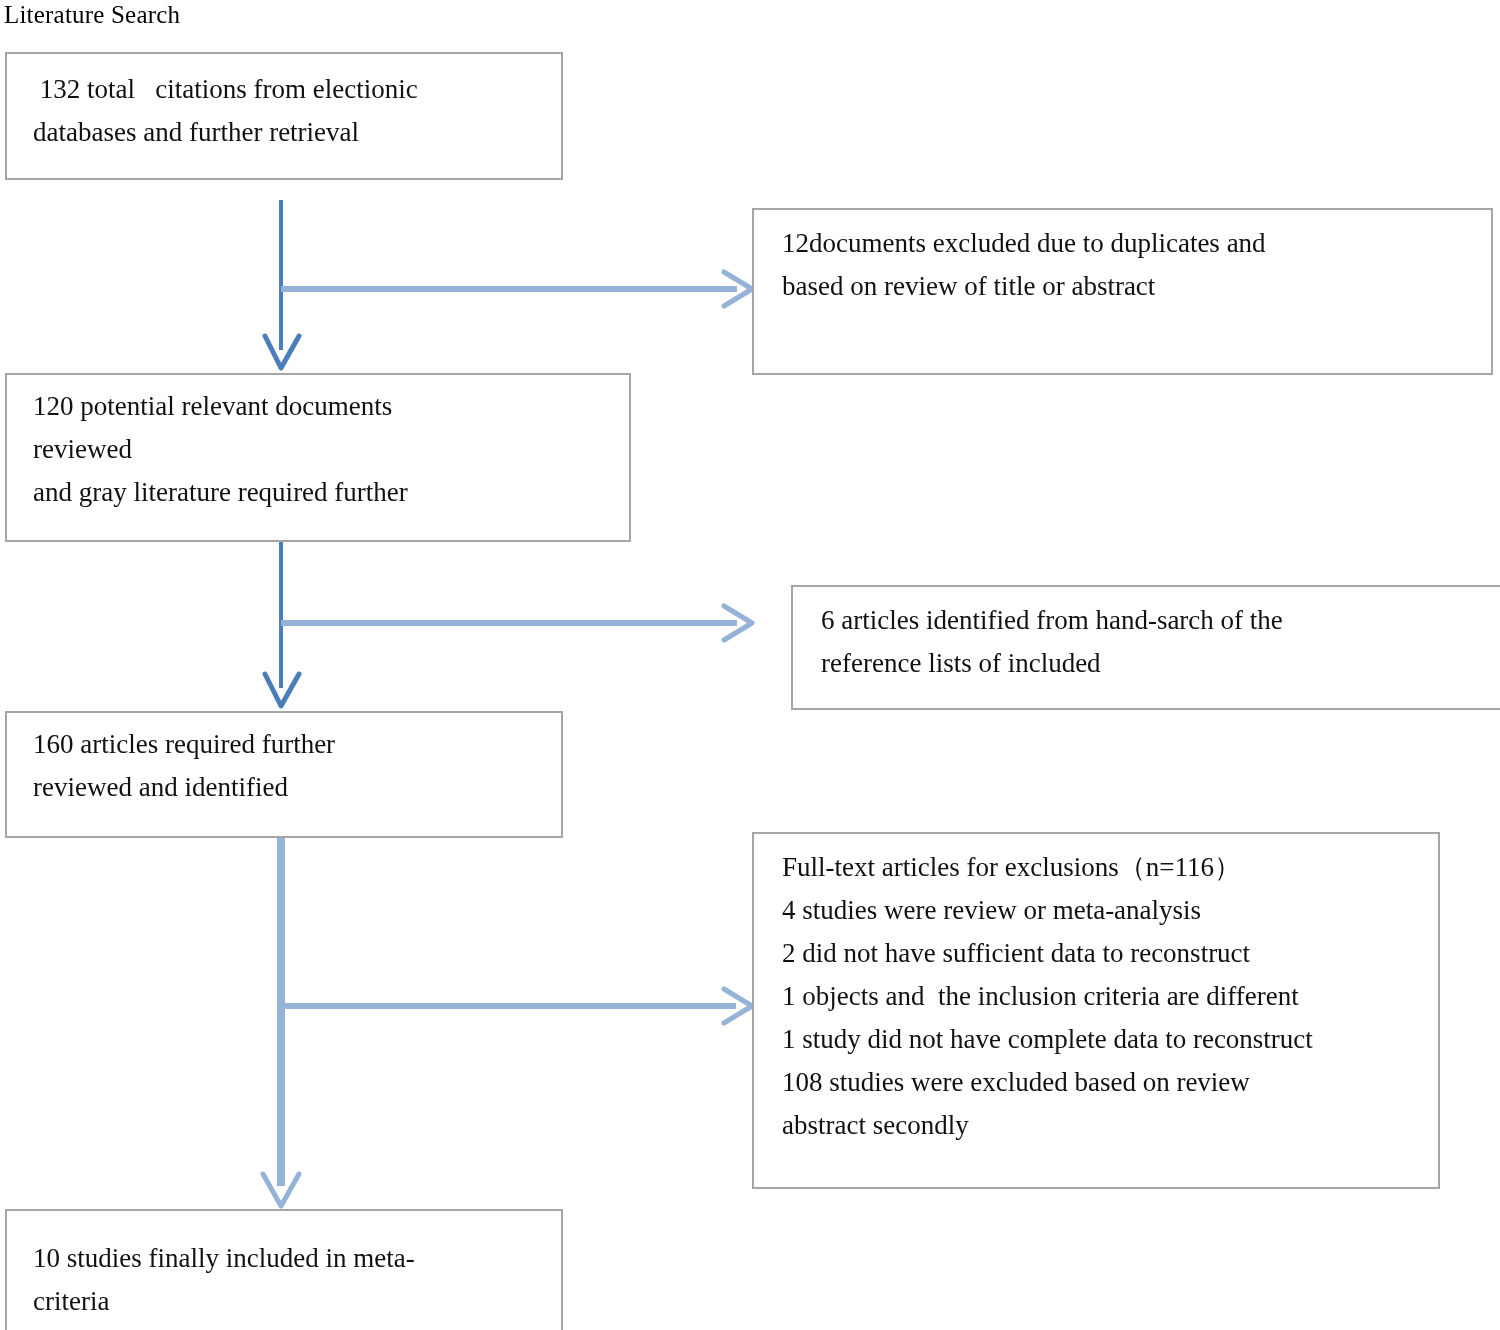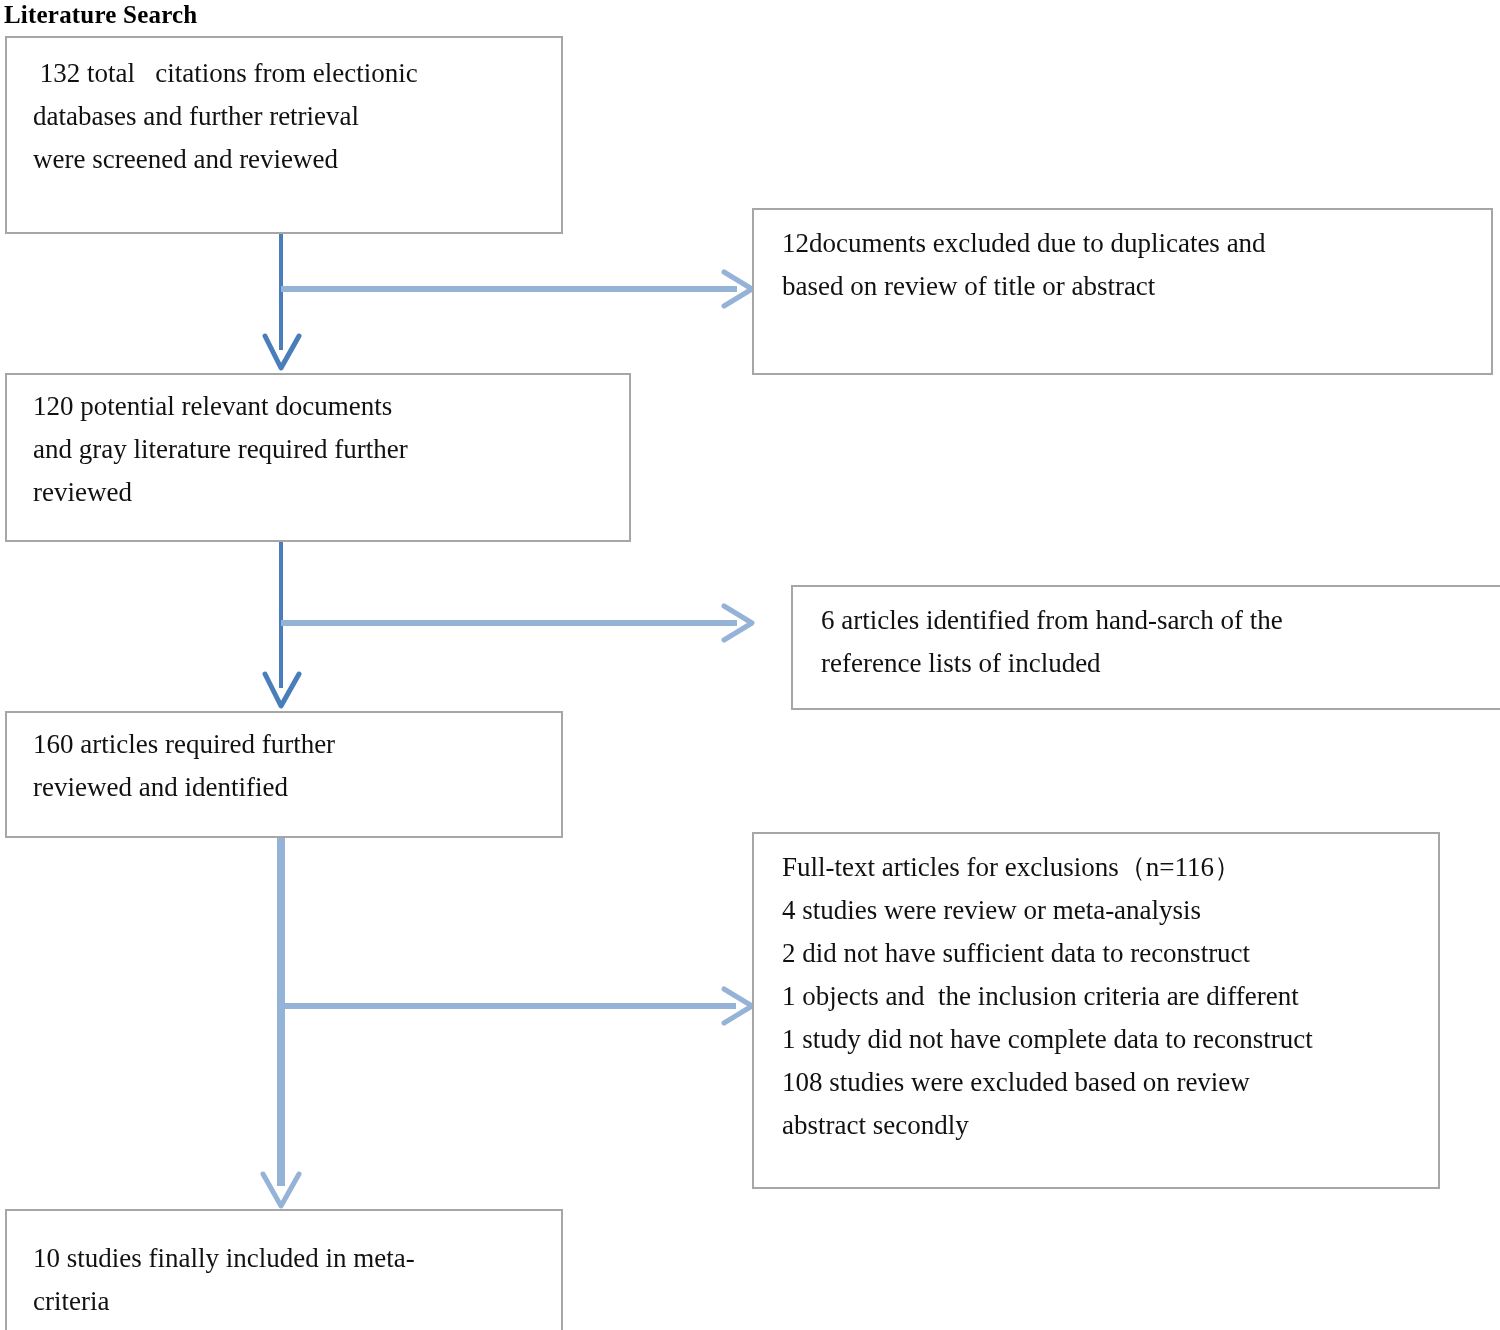--- a/index.html
+++ b/index.html
@@ -14,21 +14,21 @@
     background: #ffffff;
     overflow: hidden;
     font-family: "Liberation Serif", "DejaVu Serif", serif;
     color: #000000;
   }
   .flow-title {
     position: absolute;
     left: 4px;
     top: 0px;
     font-family: "Liberation Serif", "DejaVu Serif", serif;
-    font-weight: bold;
+    font-weight: normal;
     font-size: 25px;
     line-height: 30px;
     letter-spacing: 0.2px;
     white-space: nowrap;
   }
   .node {
     position: absolute;
     box-sizing: border-box;
     border: 2px solid #a6a6a6;
     background: #ffffff;
@@ -43,21 +43,21 @@
     line-height: 43px;
     color: #111111;
     white-space: pre-wrap;
   }
   .node-text .line {
     display: block;
     white-space: pre;
   }
 
   
-  #node-citations       { left: 5px;   top: 36px;   width: 558px; height: 198px; }
+  #node-citations       { left: 5px;   top: 52px;   width: 558px; height: 128px; }
   #node-citations .node-text      { padding: 14px 8px 0 26px; }
 
   #node-duplicates      { left: 752px; top: 208px;  width: 741px; height: 167px; }
   #node-duplicates .node-text     { padding: 12px 8px 0 28px; }
 
   #node-potential       { left: 5px;   top: 373px;  width: 626px; height: 169px; }
   #node-potential .node-text      { padding: 10px 8px 0 26px; }
 
   #node-handsearch      { left: 752px; top: 585px;  width: 741px; height: 125px; margin-left: 39px; }
   #node-handsearch .node-text     { padding: 12px 8px 0 28px; }
@@ -117,29 +117,29 @@
   <svg class="arrow-svg" style="left:257px; top:1168px; width:48px; height:44px;" viewBox="0 0 48 44">
     <path d="M6 6 L24 38 L42 6" fill="none" stroke="#95b3d7" stroke-width="5" stroke-linecap="round" stroke-linejoin="round"></path>
   </svg>
 
   <div class="hline" style="left:280px; top:1003px; width:456px;"></div>
   <svg class="arrow-svg" style="left:716px; top:983px; width:46px; height:46px;" viewBox="0 0 46 46">
     <path d="M8 6 L36 23 L8 40" fill="none" stroke="#95b3d7" stroke-width="5" stroke-linecap="round" stroke-linejoin="round"></path>
   </svg>
 
   <div class="node" id="node-citations">
-    <div class="node-text"><span class="line"> 132 total   citations from electionic</span><span class="line">databases and further retrieval</span><span class="line">were screened and reviewed</span></div>
+    <div class="node-text"><span class="line"> 132 total   citations from electionic</span><span class="line">databases and further retrieval</span></div>
   </div>
 
   <div class="node" id="node-duplicates">
     <div class="node-text"><span class="line">12documents excluded due to duplicates and</span><span class="line">based on review of title or abstract</span></div>
   </div>
 
   <div class="node" id="node-potential">
-    <div class="node-text"><span class="line">120 potential relevant documents</span><span class="line">and gray literature required further</span><span class="line">reviewed</span></div>
+    <div class="node-text"><span class="line">120 potential relevant documents</span><span class="line">reviewed</span><span class="line">and gray literature required further</span></div>
   </div>
 
   <div class="node" id="node-handsearch">
     <div class="node-text"><span class="line">6 articles identified from hand-sarch of the</span><span class="line">reference lists of included</span></div>
   </div>
 
   <div class="node" id="node-required">
     <div class="node-text"><span class="line">160 articles required further</span><span class="line">reviewed and identified</span></div>
   </div>
 

